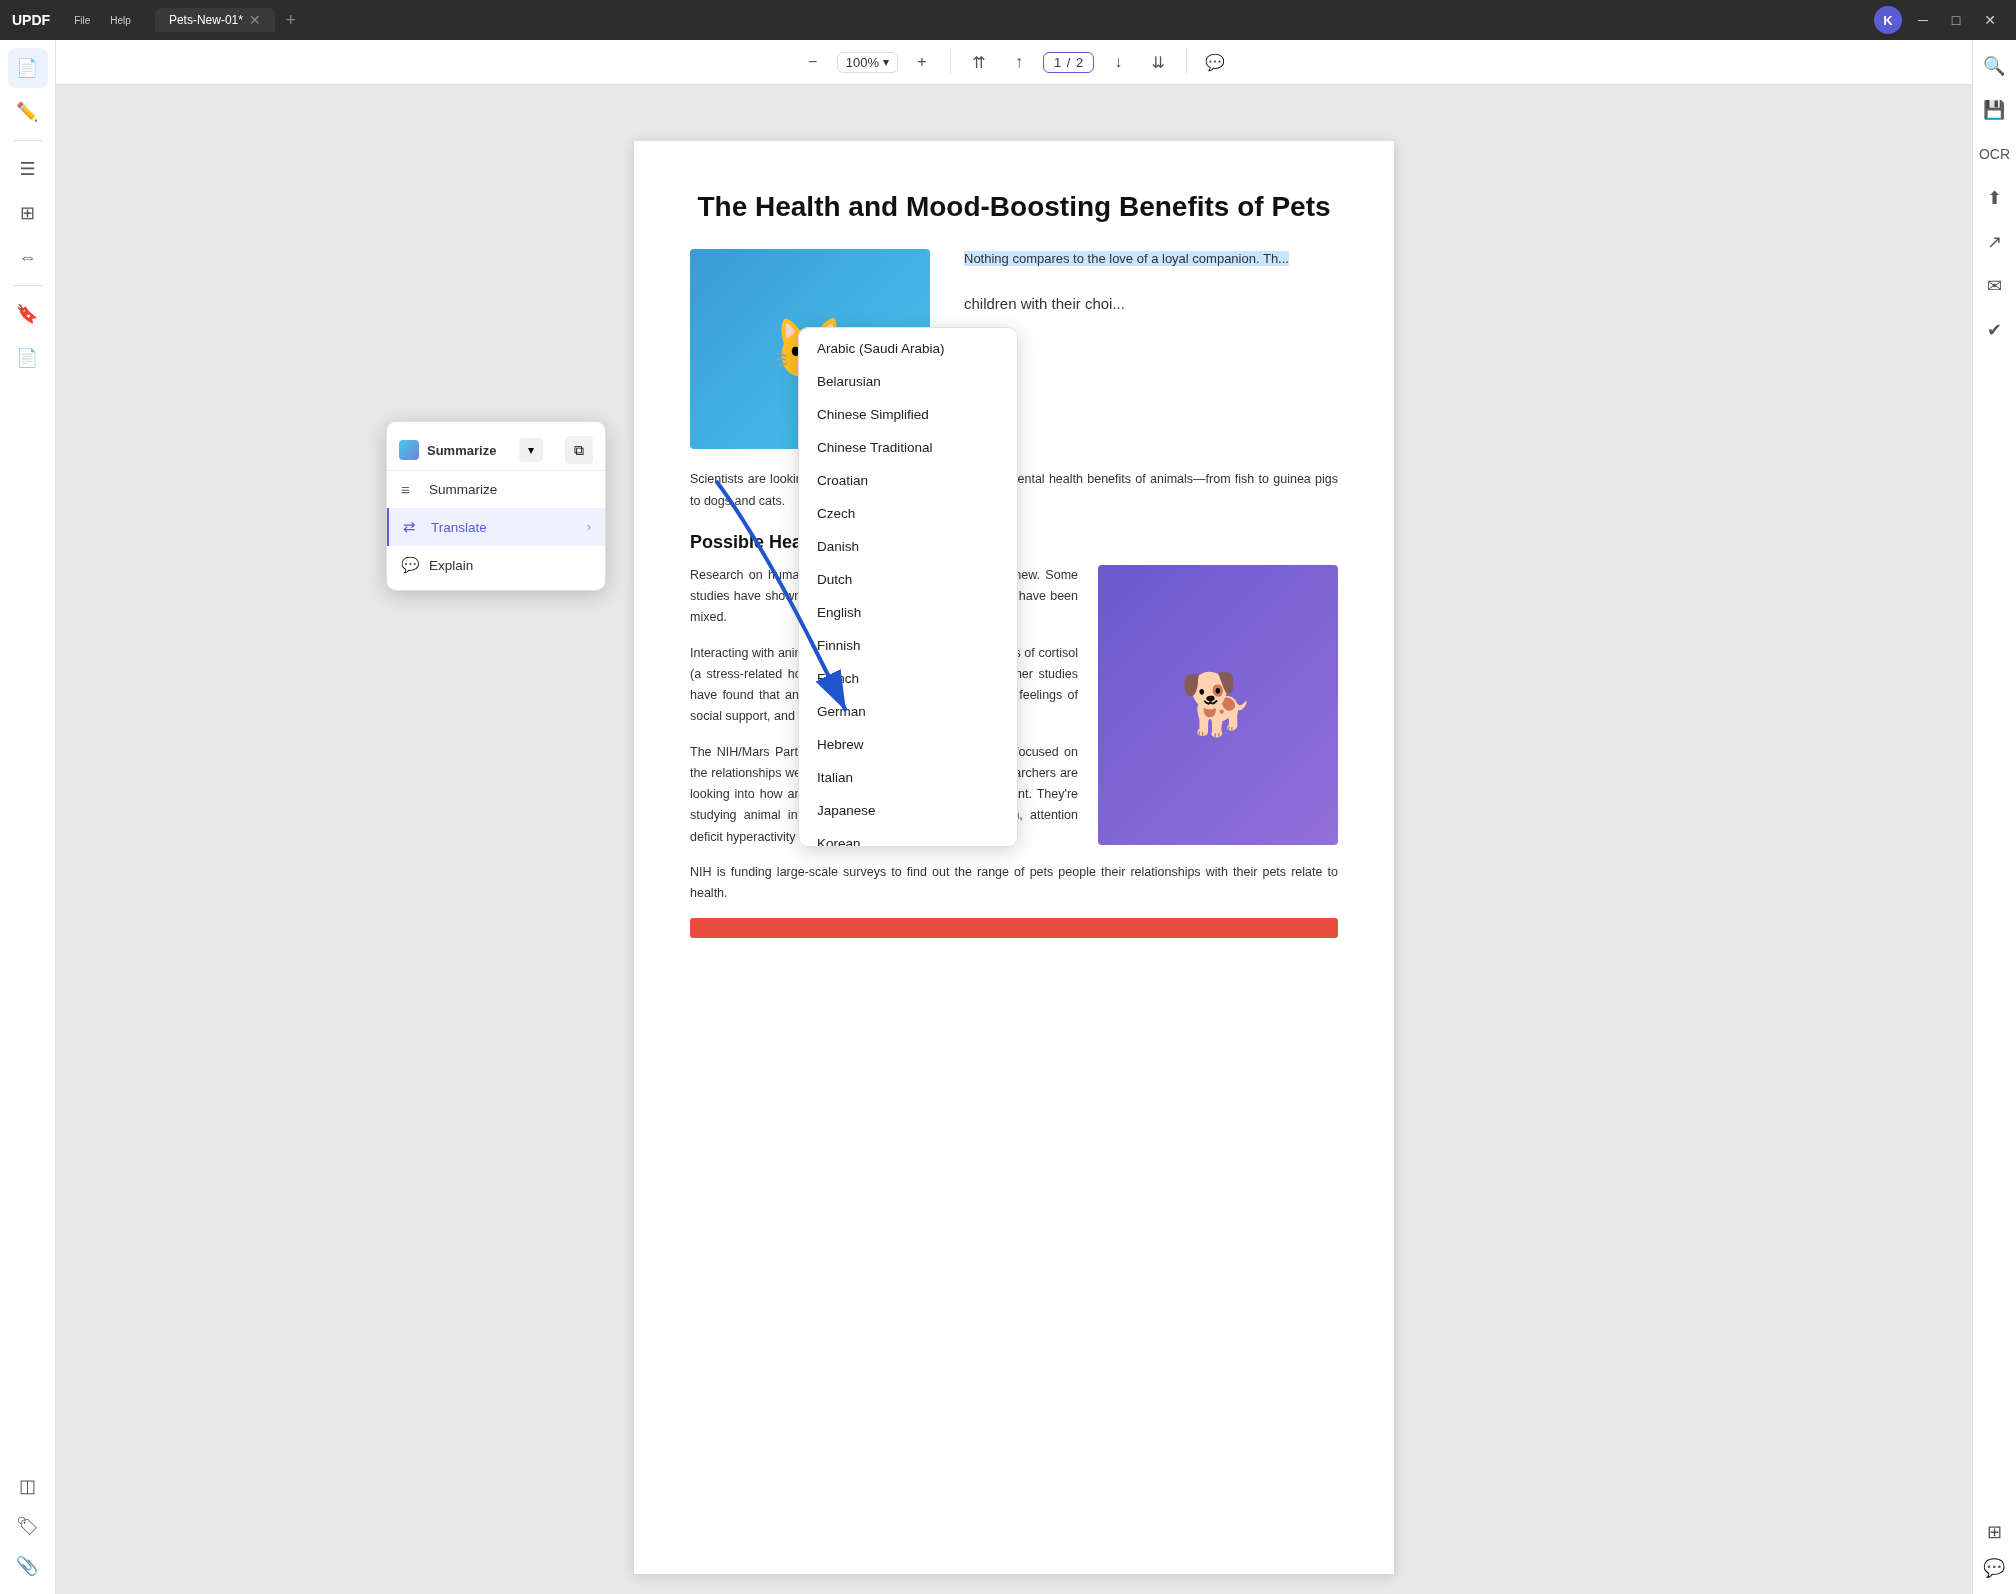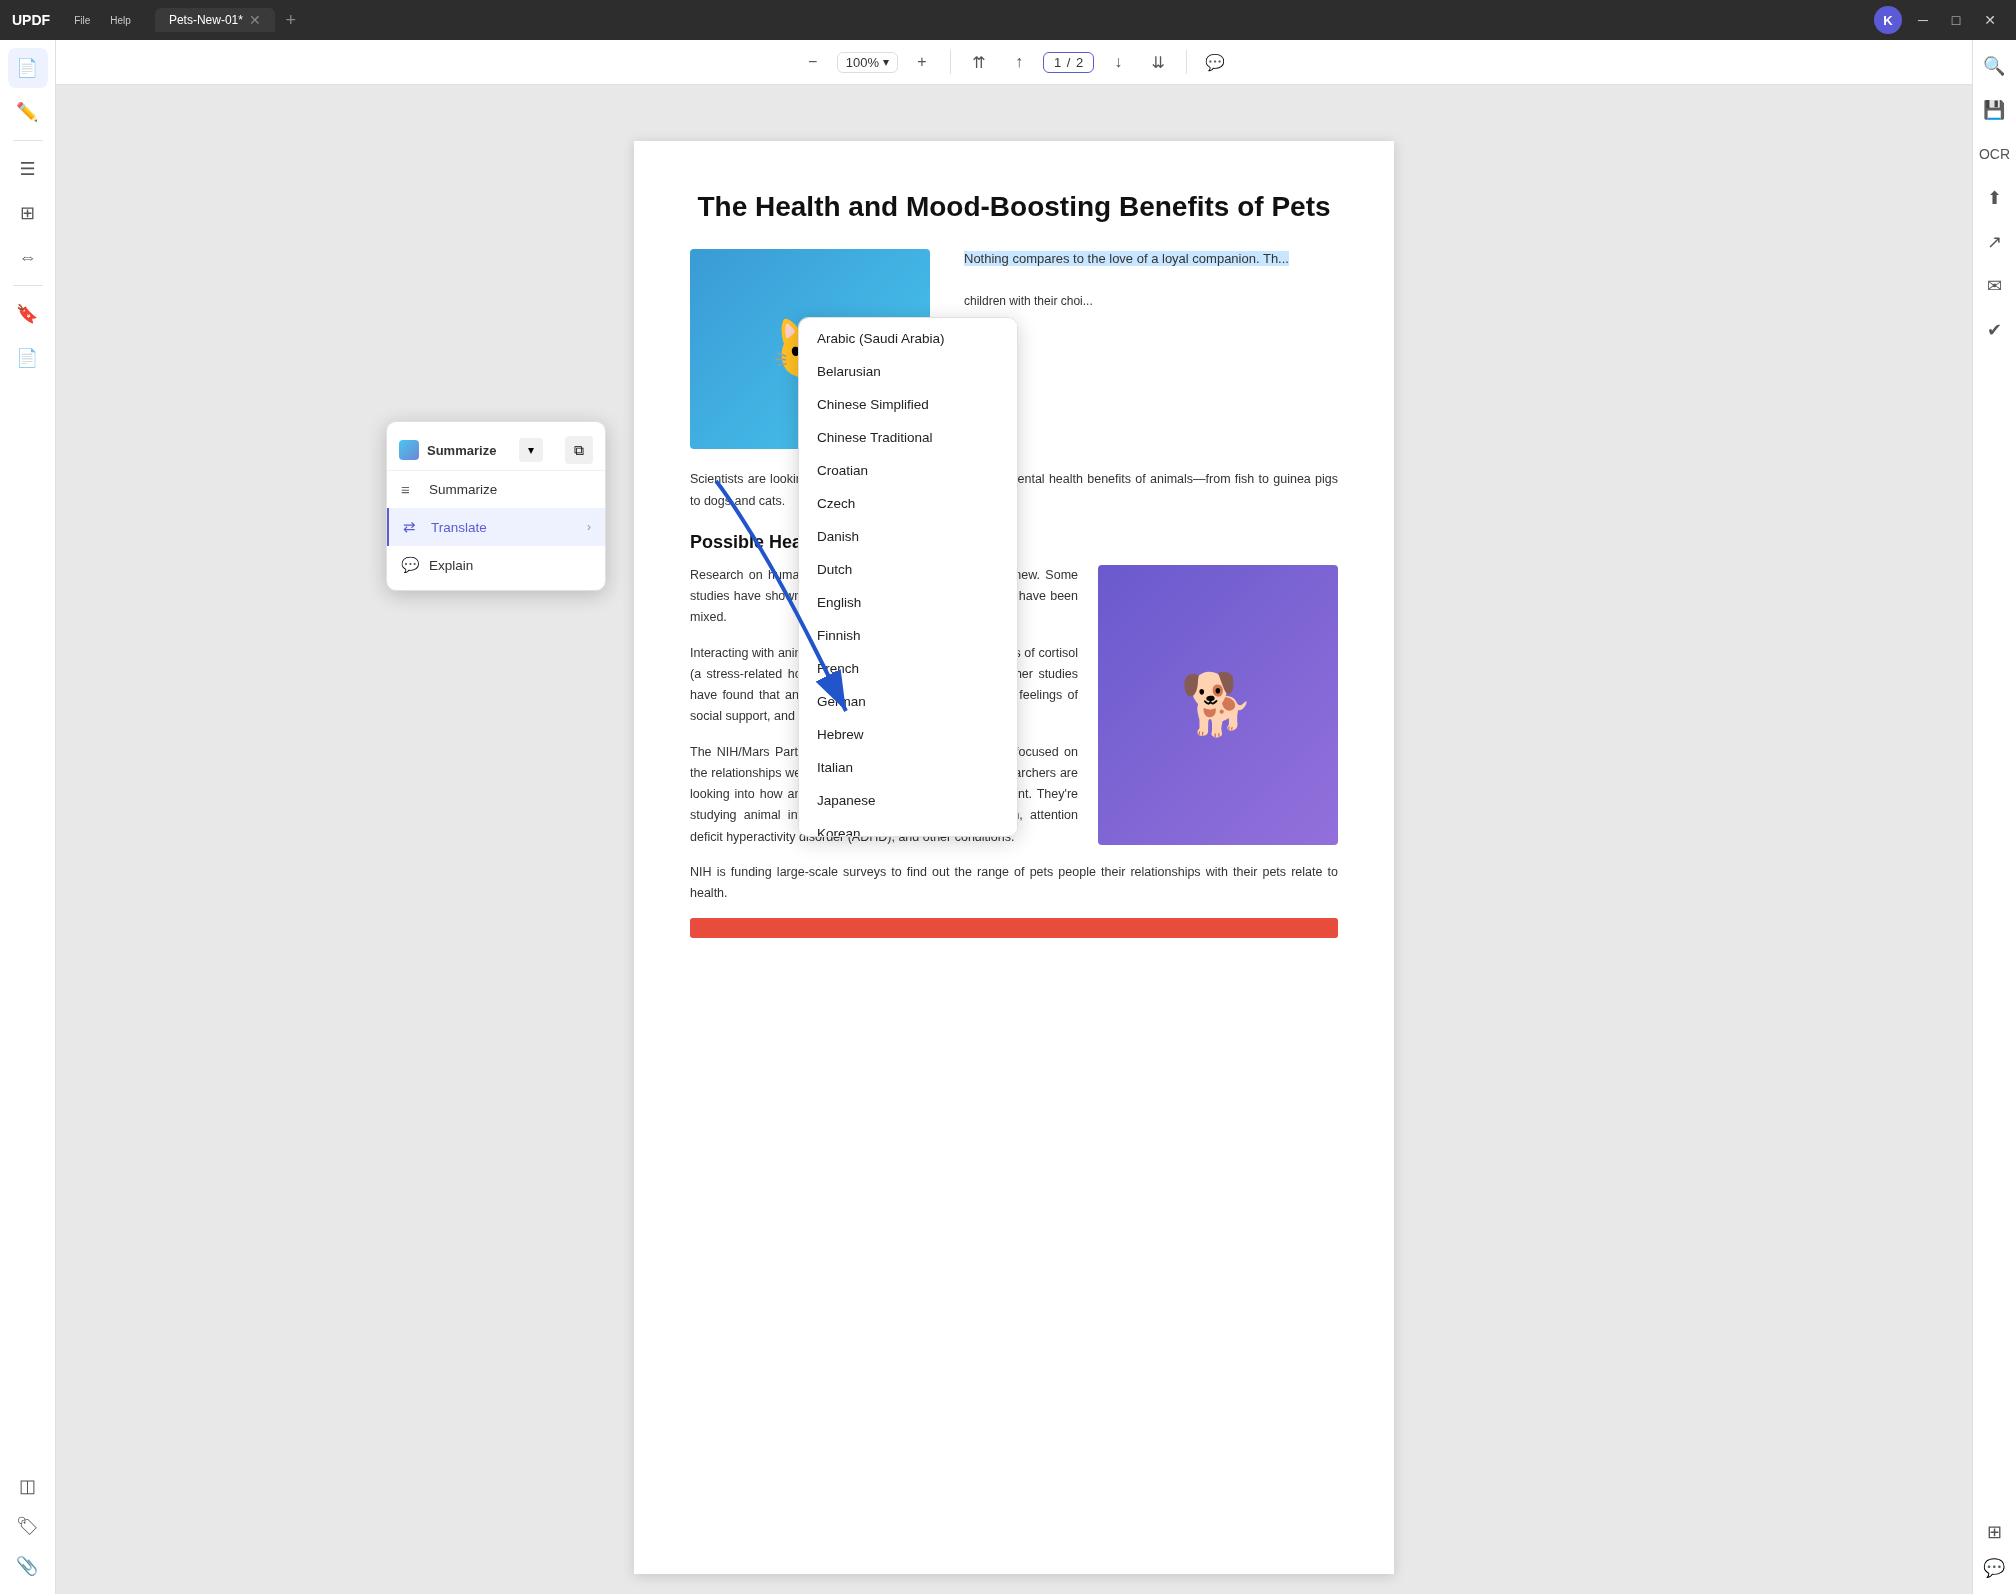--- a/index.html
+++ b/index.html
@@ -66,21 +66,21 @@
     .context-menu-arrow-btn { margin-left: auto; width: 24px; height: 24px; background: #f0f0f0; border-radius: 4px; display: flex; align-items: center; justify-content: center; font-size: 12px; cursor: pointer; }
     .context-menu-copy { width: 28px; height: 28px; background: #f0f0f0; border-radius: 4px; display: flex; align-items: center; justify-content: center; font-size: 14px; cursor: pointer; }
 
     .context-menu-item { display: flex; align-items: center; gap: 10px; padding: 10px 14px; font-size: 13.5px; color: #333; cursor: pointer; }
     .context-menu-item.active { background: #eef2ff; color: #5b5bd6; border-left: 2px solid #5b5bd6; }
     .context-menu-item .item-icon { font-size: 15px; color: #666; width: 18px; }
     .context-menu-item.active .item-icon { color: #5b5bd6; }
     .context-menu-chevron { margin-left: auto; font-size: 12px; color: #999; }
 
     
-    .lang-dropdown { position: absolute; top: 196px; left: 742px; background: #fff; border-radius: 10px; box-shadow: 0 4px 20px rgba(0,0,0,0.18); width: 220px; z-index: 200; border: 1px solid #e0e0e0; padding: 4px 0; max-height: 520px; overflow-y: auto; }
+    .lang-dropdown { position: absolute; top: 206px; left: 742px; background: #fff; border-radius: 10px; box-shadow: 0 4px 20px rgba(0,0,0,0.18); width: 220px; z-index: 200; border: 1px solid #e0e0e0; padding: 4px 0; max-height: 520px; overflow-y: auto; }
     .lang-item { padding: 9px 18px; font-size: 13.5px; color: #222; cursor: pointer; }
 
     
     .right-sidebar { width: 44px; background: #fff; display: flex; flex-direction: column; align-items: center; padding: 8px 0; gap: 8px; border-left: 1px solid #e0e0e0; flex-shrink: 0; }
     .right-icon { width: 36px; height: 36px; display: flex; align-items: center; justify-content: center; border-radius: 8px; cursor: pointer; color: #555; font-size: 18px; }
 
     
     .blue-arrow { position: absolute; top: 350px; left: 640px; width: 200px; height: 260px; pointer-events: none; z-index: 300; }
 
     
@@ -161,21 +161,21 @@
 
         <h1 class="pdf-title">The Health and Mood-Boosting Benefits of Pets</h1>
 
         <div class="pdf-content-top">
           <div class="pdf-image">
             <span style="font-size:60px;">🐱</span>
           </div>
           <div class="pdf-text-highlight">
             <span class="highlight-text">Nothing compares to the love of a loyal companion. Th...</span>
             <br><br>
-            <span style="font-size:12px; color:#333; line-height:1.7;">children with their choi...</span>
+            <span style="font-size:15px; color:#333; line-height:1.7;">children with their choi...</span>
           </div>
         </div>
 
         <p class="pdf-para">Scientists are looking at what the potential physical and mental health benefits of animals—from fish to guinea pigs to dogs and cats.</p>
 
         <h2 class="pdf-section-title">Possible Health Effects</h2>
 
         <div class="pdf-content-mid">
           <div class="pdf-text-left">
             <p class="pdf-para">Research on human-animal interactions is still relatively new. Some studies have shown positive health effects, but the results have been mixed.</p>

